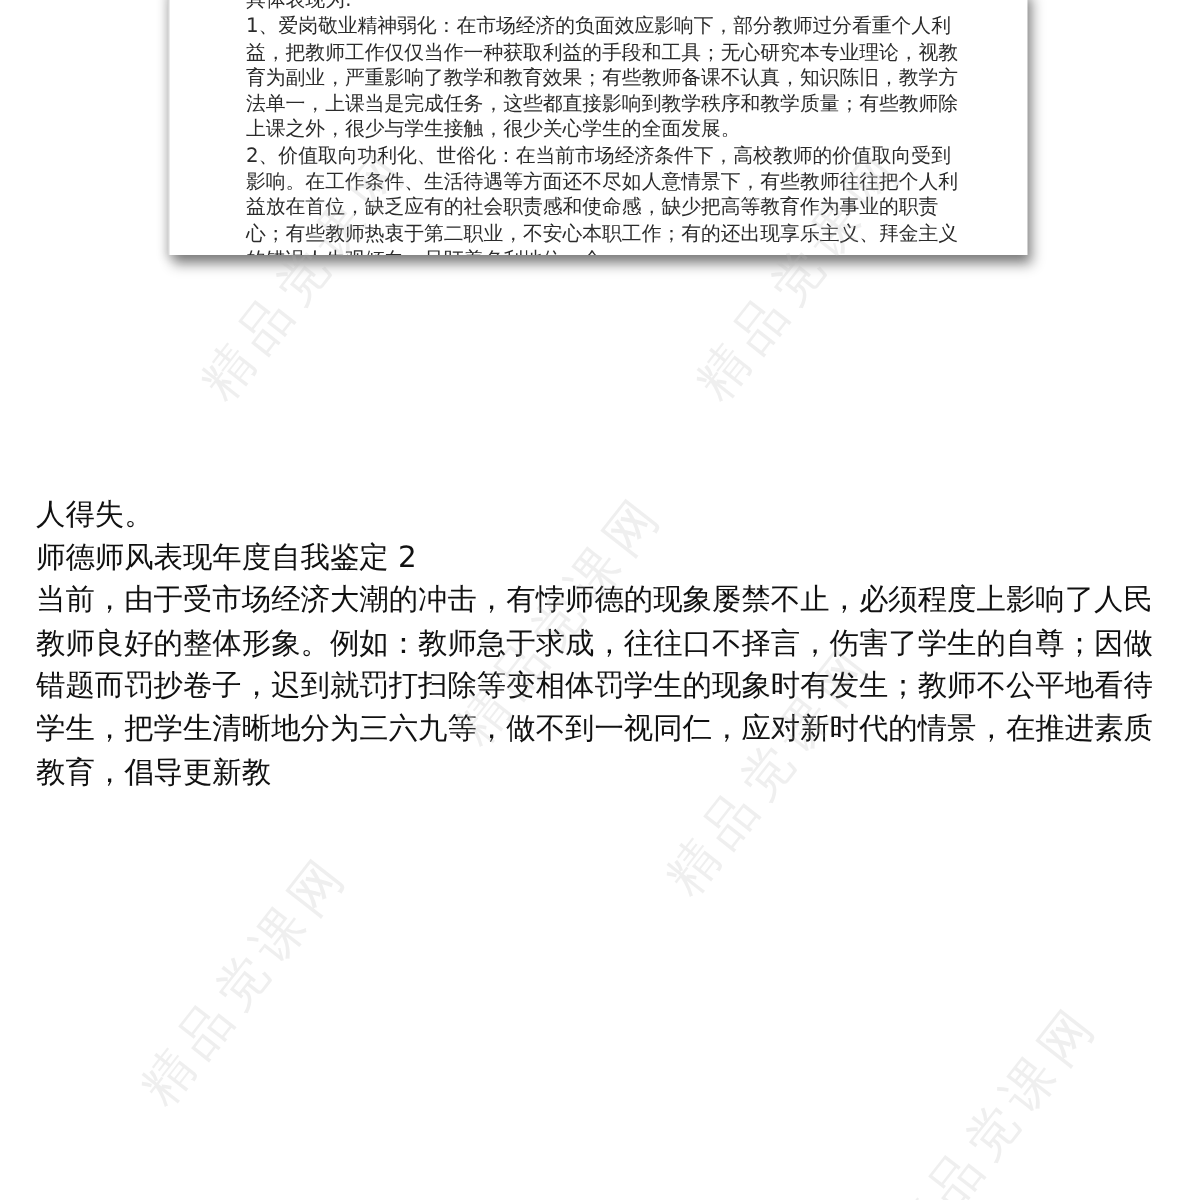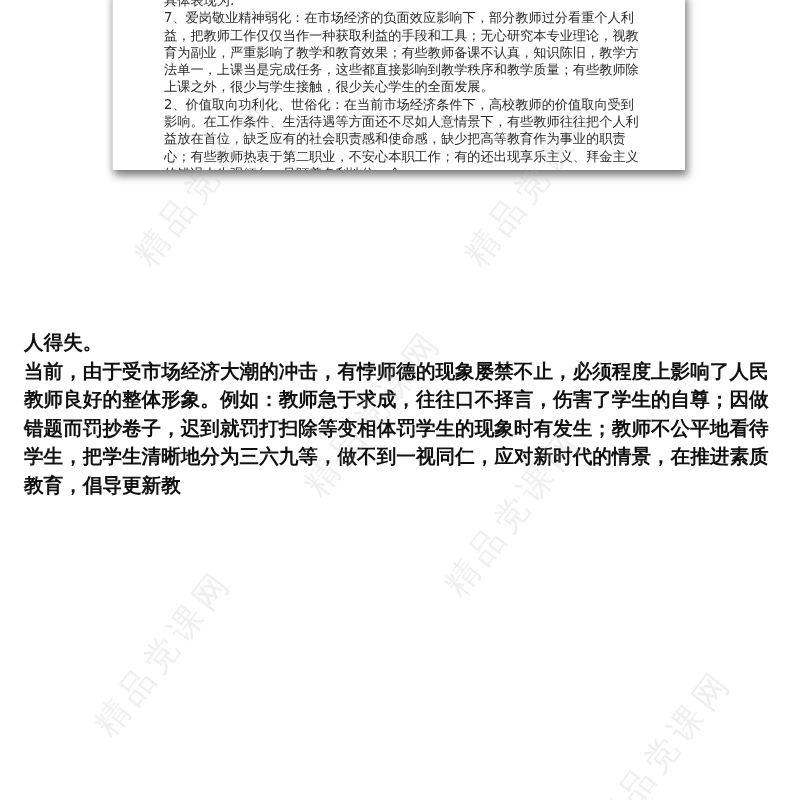--- a/index.html
+++ b/index.html
@@ -18,40 +18,41 @@
   }
   .card-text {
     position:absolute; left:51px; top:0; width:476px;
     font-size:13.2px; line-height:17.3px; color:#2b2b2b;
   }
   .card-text p { margin:0; text-indent:0; }
   .body-text {
     position:absolute; left:24px; top:329px; width:756px;
     font-size:19.6px; line-height:28.6px; color:#111111;
   }
-  .body-text p { margin:0;font-weight:bold; }
+  .body-text p { margin:0; }
   .watermark {
     position:absolute; font-size:34px; color:rgba(180,180,180,0.22);
     transform:rotate(-52deg); transform-origin:left bottom; white-space:nowrap;
     letter-spacing:6px; pointer-events:none; z-index:5;
   }
 </style>
 </head>
 <body>
 
 <div class="card">
   <div class="card-text">
     <p>具体表现为:</p>
-    <p>7、爱岗敬业精神弱化：在市场经济的负面效应影响下，部分教师过分看重个人利益，把教师工作仅仅当作一种获取利益的手段和工具；无心研究本专业理论，视教育为副业，严重影响了教学和教育效果；有些教师备课不认真，知识陈旧，教学方法单一，上课当是完成任务，这些都直接影响到教学秩序和教学质量；有些教师除上课之外，很少与学生接触，很少关心学生的全面发展。</p>
+    <p>1、爱岗敬业精神弱化：在市场经济的负面效应影响下，部分教师过分看重个人利益，把教师工作仅仅当作一种获取利益的手段和工具；无心研究本专业理论，视教育为副业，严重影响了教学和教育效果；有些教师备课不认真，知识陈旧，教学方法单一，上课当是完成任务，这些都直接影响到教学秩序和教学质量；有些教师除上课之外，很少与学生接触，很少关心学生的全面发展。</p>
     <p>2、价值取向功利化、世俗化：在当前市场经济条件下，高校教师的价值取向受到影响。在工作条件、生活待遇等方面还不尽如人意情景下，有些教师往往把个人利益放在首位，缺乏应有的社会职责感和使命感，缺少把高等教育作为事业的职责心；有些教师热衷于第二职业，不安心本职工作；有的还出现享乐主义、拜金主义的错误人生观倾向，只盯着名利地位、个</p>
   </div>
 </div>
 
 <div class="body-text">
   <p>人得失。</p>
+  <p>师德师风表现年度自我鉴定 2</p>
   <p>当前，由于受市场经济大潮的冲击，有悖师德的现象屡禁不止，必须程度上影响了人民教师良好的整体形象。例如：教师急于求成，往往口不择言，伤害了学生的自尊；因做错题而罚抄卷子，迟到就罚打扫除等变相体罚学生的现象时有发生；教师不公平地看待学生，把学生清晰地分为三六九等，做不到一视同仁，应对新时代的情景，在推进素质教育，倡导更新教</p>
 </div>
 
 <div class="watermark" style="left:160px;top:230px;">精品党课网</div>
 <div class="watermark" style="left:490px;top:230px;">精品党课网</div>
 <div class="watermark" style="left:330px;top:460px;">精品党课网</div>
 <div class="watermark" style="left:470px;top:560px;">精品党课网</div>
 <div class="watermark" style="left:120px;top:700px;">精品党课网</div>
 <div class="watermark" style="left:620px;top:800px;">精品党课网</div>
 

